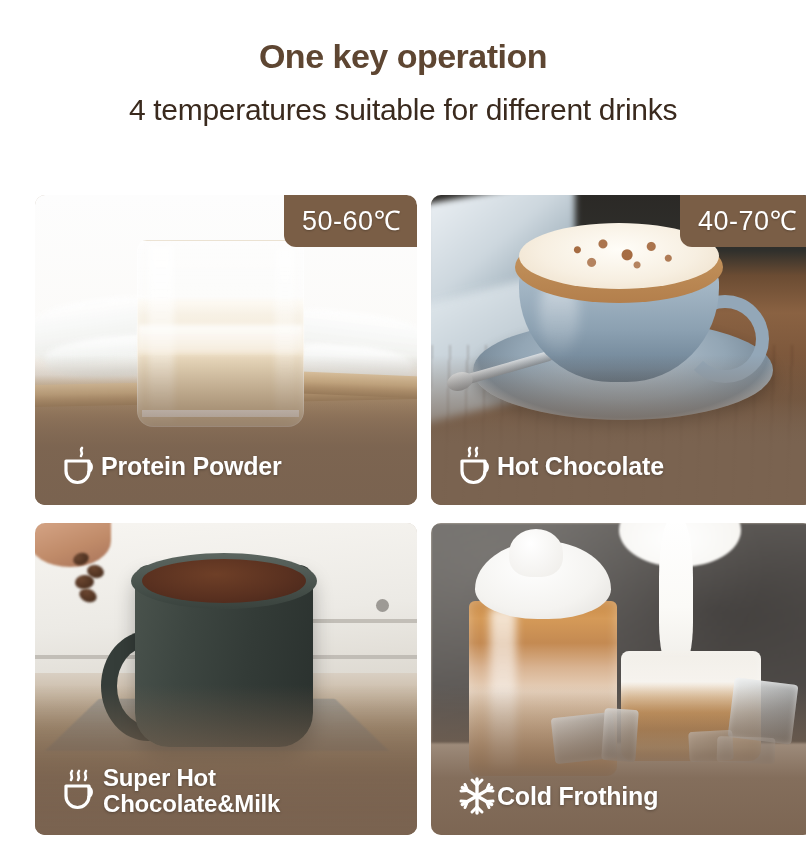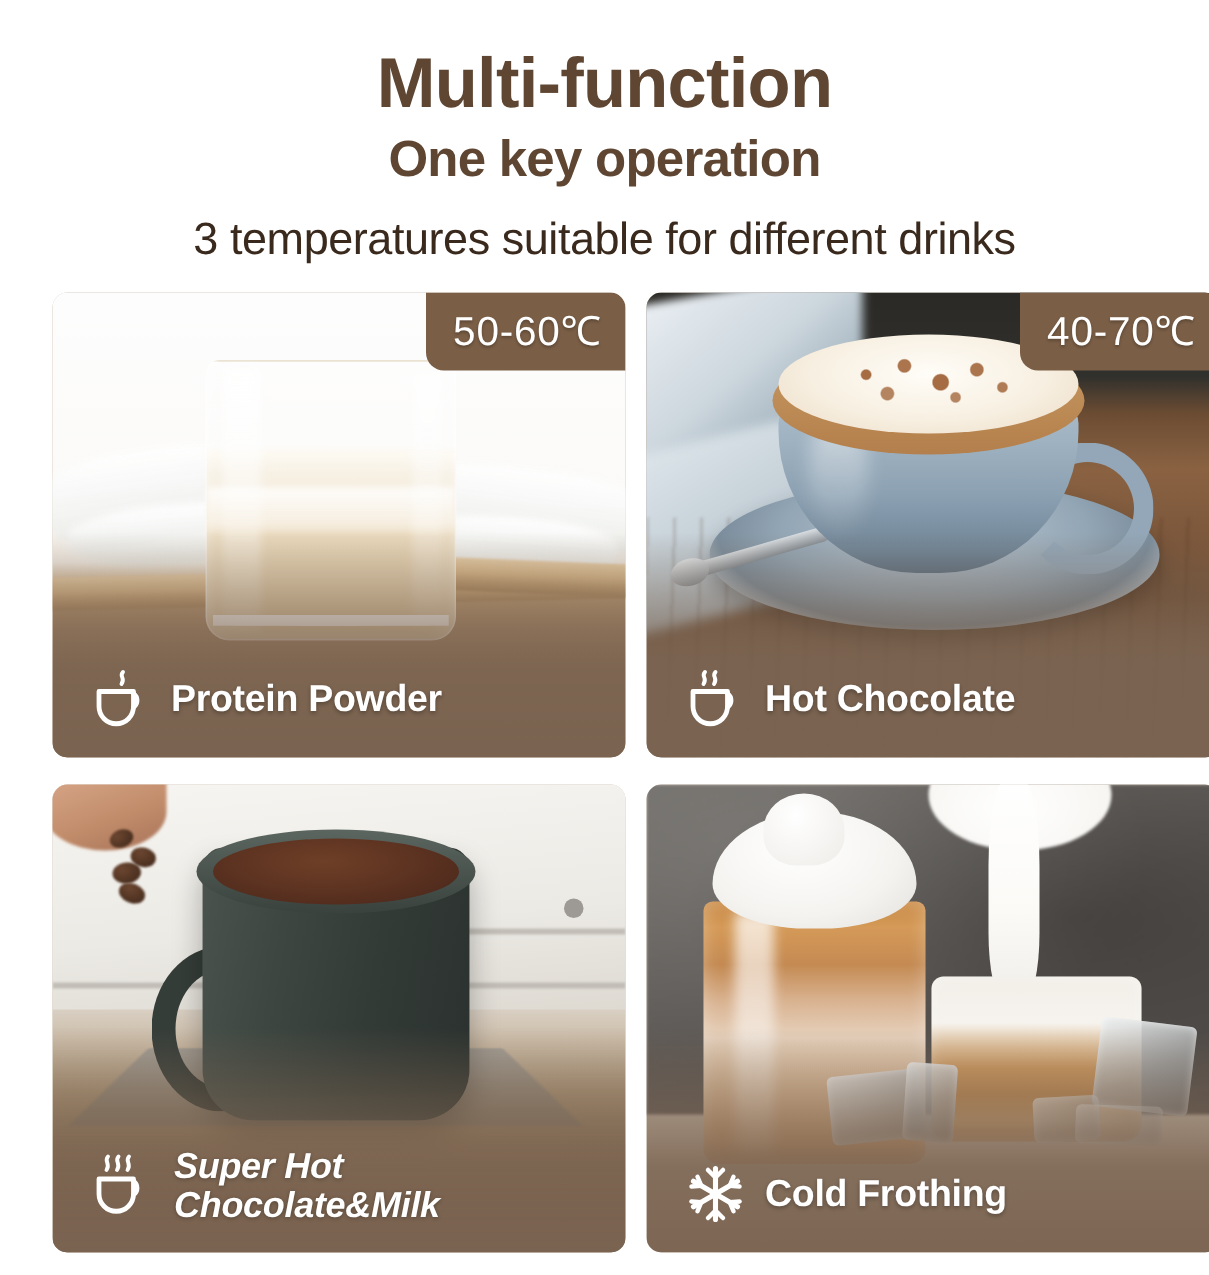--- a/index.html
+++ b/index.html
@@ -466,44 +466,42 @@
                 rgba(122,99,80,0.88) 62%, rgba(122,99,80,0.97) 100%);
     z-index: 3;
     pointer-events: none;
   }
   .label {
     position: absolute;
     left: 26px;
     bottom: 18px;
     display: flex;
     align-items: center;
-    gap: 13px;
     z-index: 5;
     color: #ffffff;
   }
   .label .icon svg { display: block; }
   .label-text {
     font-size: 25px;
     font-weight: bold;
     line-height: 27px;
     letter-spacing: -0.2px;
     text-shadow: 0 1px 3px rgba(0,0,0,0.3);
     white-space: pre-line;
   }
-  .label-text.two-line { font-size: 24px; line-height: 26px; font-style: italic; }
+  .label-text.two-line { font-size: 24px; line-height: 26px; }
 </style>
 </head>
 <body>
 
 <div class="header">
   <div class="title-block">
-    <div class="title-line1">Multi-function</div>
     <div class="title-line2">One key operation</div>
   </div>
-  <div class="subtitle">3 temperatures suitable for different drinks</div>
+  <div class="subtitle">4 temperatures suitable for different drinks</div>
 </div>
 
 <div class="grid">
 
   <div class="card">
     <div class="photo scene-protein">
       <div class="bed-fold f1"></div>
       <div class="bed-fold f2"></div>
       <div class="bed-fold f3"></div>
       <div class="bed-fold f4"></div>

